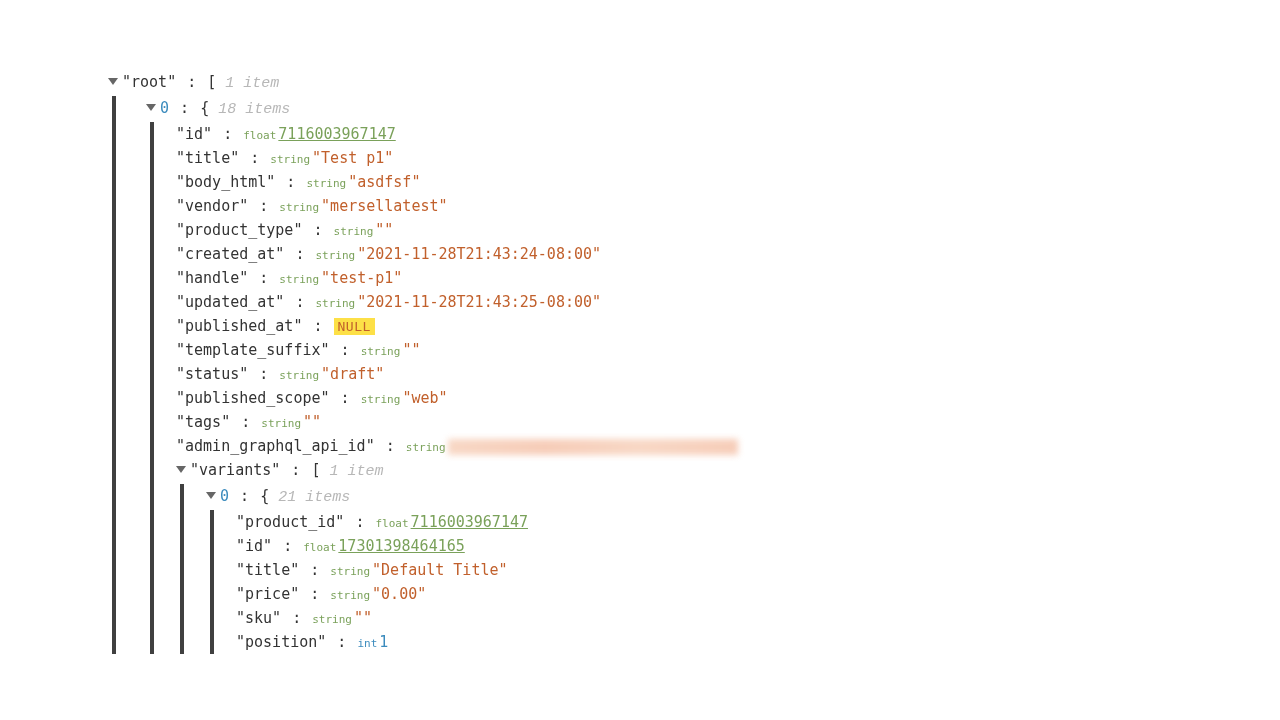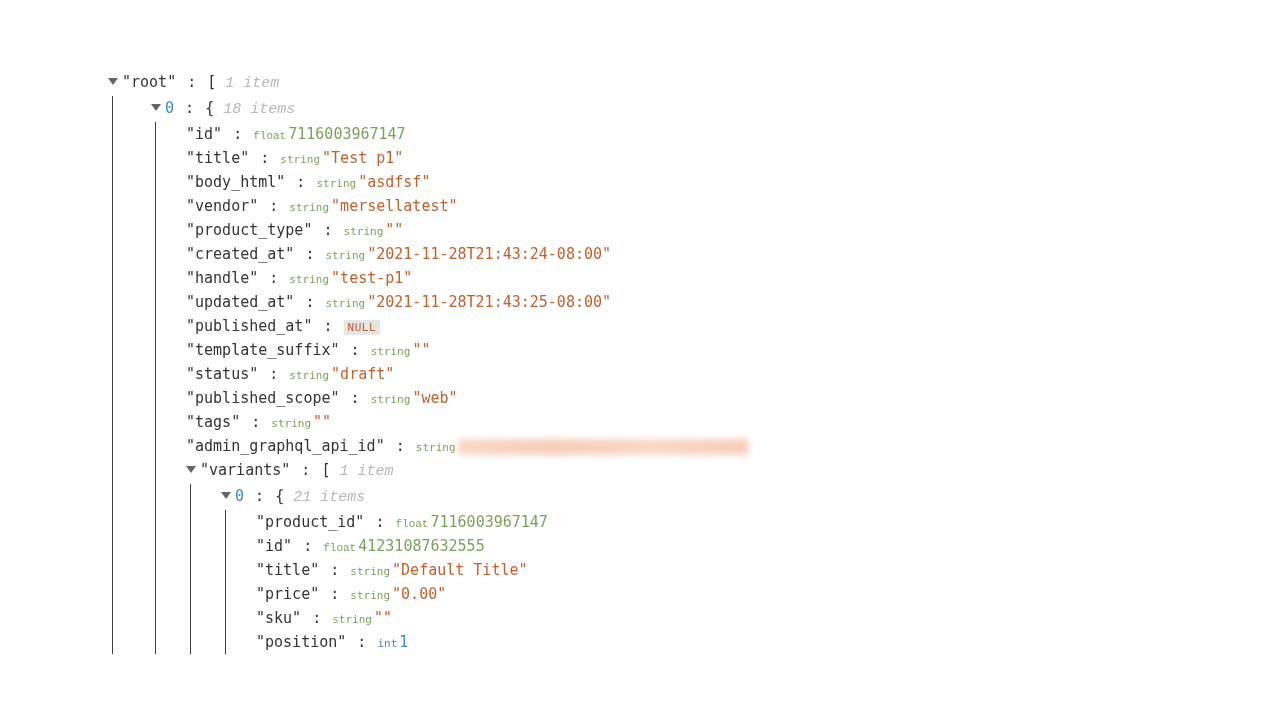--- a/index.html
+++ b/index.html
@@ -24,39 +24,39 @@
     border-left: 5px solid transparent;
     border-right: 5px solid transparent;
     border-top: 7px solid #666;
     margin-right: 4px;
     vertical-align: middle;
     position: relative;
     top: -1px;
     cursor: pointer;
   }
   .guide {
-    border-left: 1px solid #404040;
+    border-left: 4px solid #404040;
     margin-left: 4px;
-    padding-left: 8px;
+    padding-left: 0;
   }
   .row { white-space: nowrap; }
   .key { color: #333; }
   .bracket { color: #333; }
   .colon { color: #333; margin: 0 2px; }
   .meta { color: #b7b7b7; font-style: italic; font-family: Liberation Mono, monospace; }
   .type { color: #7aa15a; font-size: 11px; margin-right: 2px; }
   .type.int { color: #3b8bbd; }
-  .type.float { color: #7aa15a; font-family: Liberation Mono, monospace; }
+  .type.float { color: #7aa15a; }
   .val-str { color: #c1602c; }
-  .val-num { color: #7aa15a; font-weight: 500; }
+  .val-num { color: #7aa15a; font-weight: 500; text-decoration: underline; }
   .val-int { color: #3b8bbd; }
   .null {
-    background: #e5e5e5;
+    background: #fde047;
     color: #c1602c;
-    font-size: 11px;
+    font-size: 13px;
     letter-spacing: 0.5px;
     padding: 1px 4px;
   }
   .idx { color: #3b8bbd; }
   .blur {
     display: inline-block;
     width: 290px;
     height: 16px;
     background: linear-gradient(90deg, #f5c7ad, #f3b89b, #f5c7ad, #f3b89b);
     filter: blur(3px);
@@ -102,21 +102,21 @@
             <div class="row"><span class="key">"published_scope"</span><span class="colon"> : </span><span class="type str">string</span><span class="val-str">"web"</span></div>
             <div class="row"><span class="key">"tags"</span><span class="colon"> : </span><span class="type str">string</span><span class="val-str">""</span></div>
             <div class="row"><span class="key">"admin_graphql_api_id"</span><span class="colon"> : </span><span class="type str">string</span><span class="blur"></span></div>
             <div class="row"><span class="toggle"></span><span class="key">"variants"</span><span class="colon"> : </span><span class="bracket">[</span> <span class="meta">1 item</span></div>
             <div class="guide">
               <div class="indent-2">
                 <div class="row"><span class="toggle"></span><span class="idx">0</span><span class="colon"> : </span><span class="bracket">{</span> <span class="meta">21 items</span></div>
                 <div class="guide">
                   <div class="indent-3">
                     <div class="row"><span class="key">"product_id"</span><span class="colon"> : </span><span class="type float">float</span><span class="val-num">7116003967147</span></div>
-                    <div class="row"><span class="key">"id"</span><span class="colon"> : </span><span class="type float">float</span><span class="val-num">41231087632555</span></div>
+                    <div class="row"><span class="key">"id"</span><span class="colon"> : </span><span class="type float">float</span><span class="val-num">17301398464165</span></div>
                     <div class="row"><span class="key">"title"</span><span class="colon"> : </span><span class="type str">string</span><span class="val-str">"Default Title"</span></div>
                     <div class="row"><span class="key">"price"</span><span class="colon"> : </span><span class="type str">string</span><span class="val-str">"0.00"</span></div>
                     <div class="row"><span class="key">"sku"</span><span class="colon"> : </span><span class="type str">string</span><span class="val-str">""</span></div>
                     <div class="row"><span class="key">"position"</span><span class="colon"> : </span><span class="type int">int</span><span class="val-int">1</span></div>
                   </div>
                 </div>
               </div>
             </div>
           </div>
       </div>

